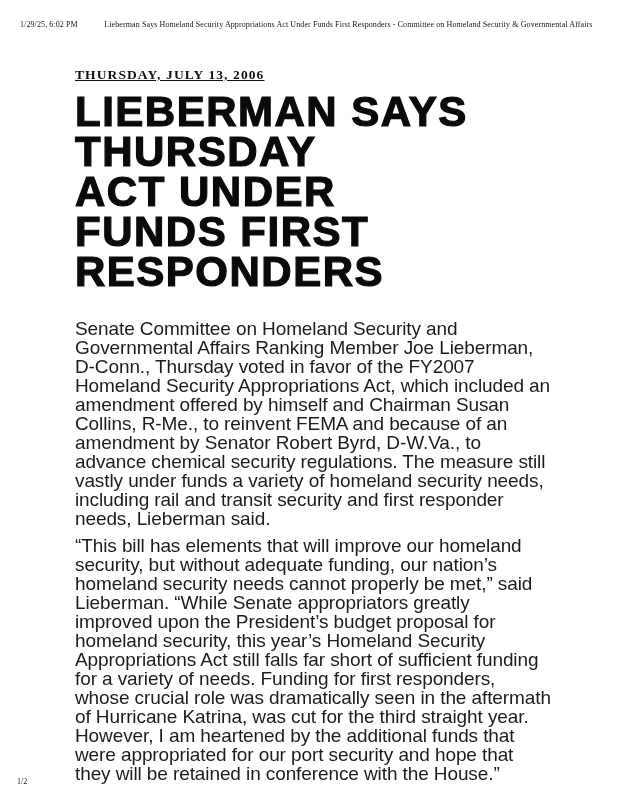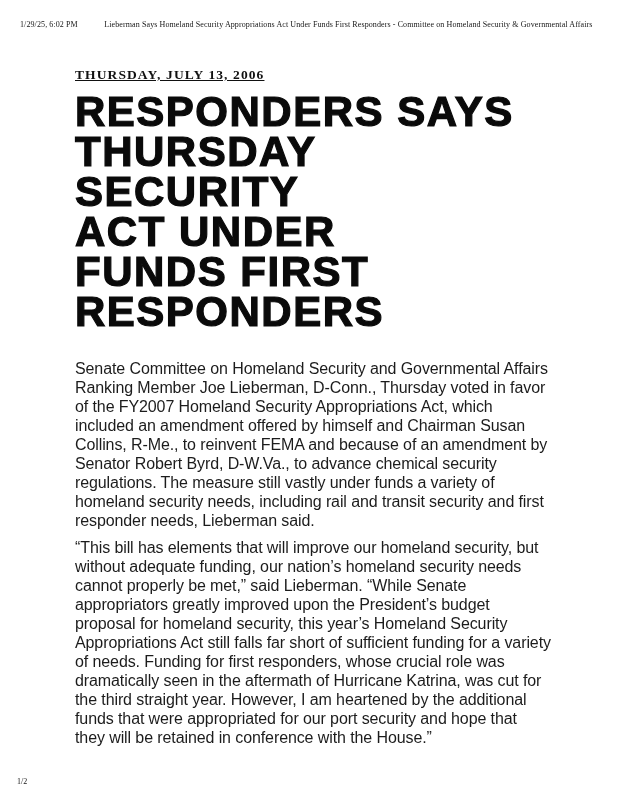--- a/index.html
+++ b/index.html
@@ -69,42 +69,41 @@
     font-size: 42px;
     line-height: 40px;
     font-weight: 700;
     letter-spacing: 1.5px;
     color: #0a0a0a;
     -webkit-text-stroke: 1.2px #0a0a0a;
   }
   .headline .hl-line { white-space: nowrap; }
   .body-copy p {
     margin: 0;
-    font-size: 16px;
+    font-size: 19px;
     line-height: 19px;
     letter-spacing: -0.1px;
     color: #1c1c1c;
   }
   .body-copy p.p-first { margin-top: 27px; }
   .body-copy p + p { margin-top: 8px; }
 </style>
 </head>
 <body>
 
 <div class="print-header">
   <span class="ts">1/29/25, 6:02 PM</span>
   <span class="doc-title">Lieberman Says Homeland Security Appropriations Act Under Funds First Responders - Committee on Homeland Security &amp; Governmental Affairs</span>
 </div>
 
 <div class="content">
   <div class="date-line">THURSDAY, JULY 13, 2006</div>
   <h1 class="headline" style="margin:10px 0 0 0;">
-    <div class="hl-line">RESPONDERS SAYS</div>
+    <div class="hl-line">LIEBERMAN SAYS</div>
     <div class="hl-line">THURSDAY</div>
-    <div class="hl-line">SECURITY</div>
     <div class="hl-line">ACT UNDER</div>
     <div class="hl-line">FUNDS FIRST</div>
     <div class="hl-line">RESPONDERS</div>
   </h1>
   <div class="body-copy">
     <p class="p-first">Senate Committee on Homeland Security and Governmental Affairs Ranking Member Joe Lieberman, D-Conn., Thursday voted in favor of the FY2007 Homeland Security Appropriations Act, which included an amendment offered by himself and Chairman Susan Collins, R-Me., to reinvent FEMA and because of an amendment by Senator Robert Byrd, D-W.Va., to advance chemical security regulations. The measure still vastly under funds a variety of homeland security needs, including rail and transit security and first responder needs, Lieberman said.</p>
     <p>“This bill has elements that will improve our homeland security, but without adequate funding, our nation’s homeland security needs cannot properly be met,” said Lieberman. “While Senate appropriators greatly improved upon the President’s budget proposal for homeland security, this year’s Homeland Security Appropriations Act still falls far short of sufficient funding for a variety of needs. Funding for first responders, whose crucial role was dramatically seen in the aftermath of Hurricane Katrina, was cut for the third straight year. However, I am heartened by the additional funds that were appropriated for our port security and hope that they will be retained in conference with the House.”</p>
   </div>
 </div>
 

